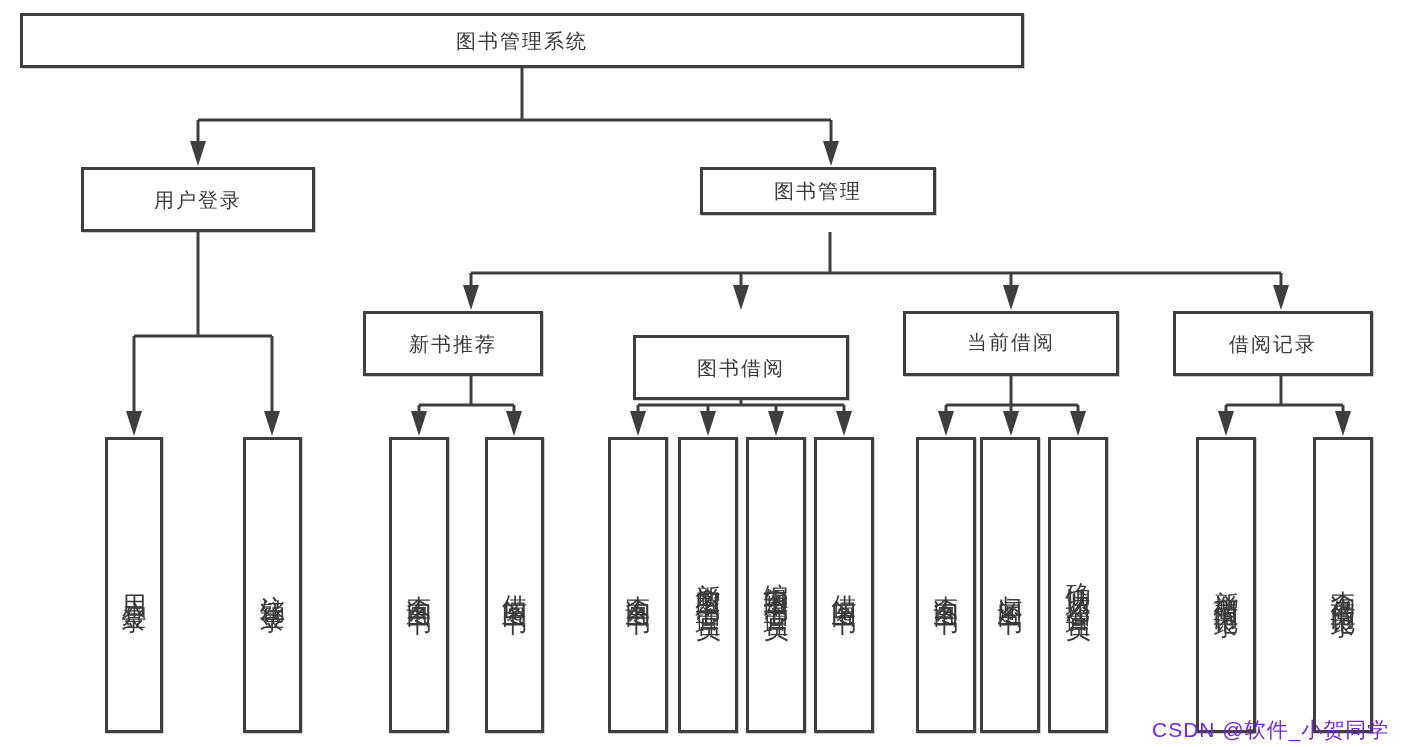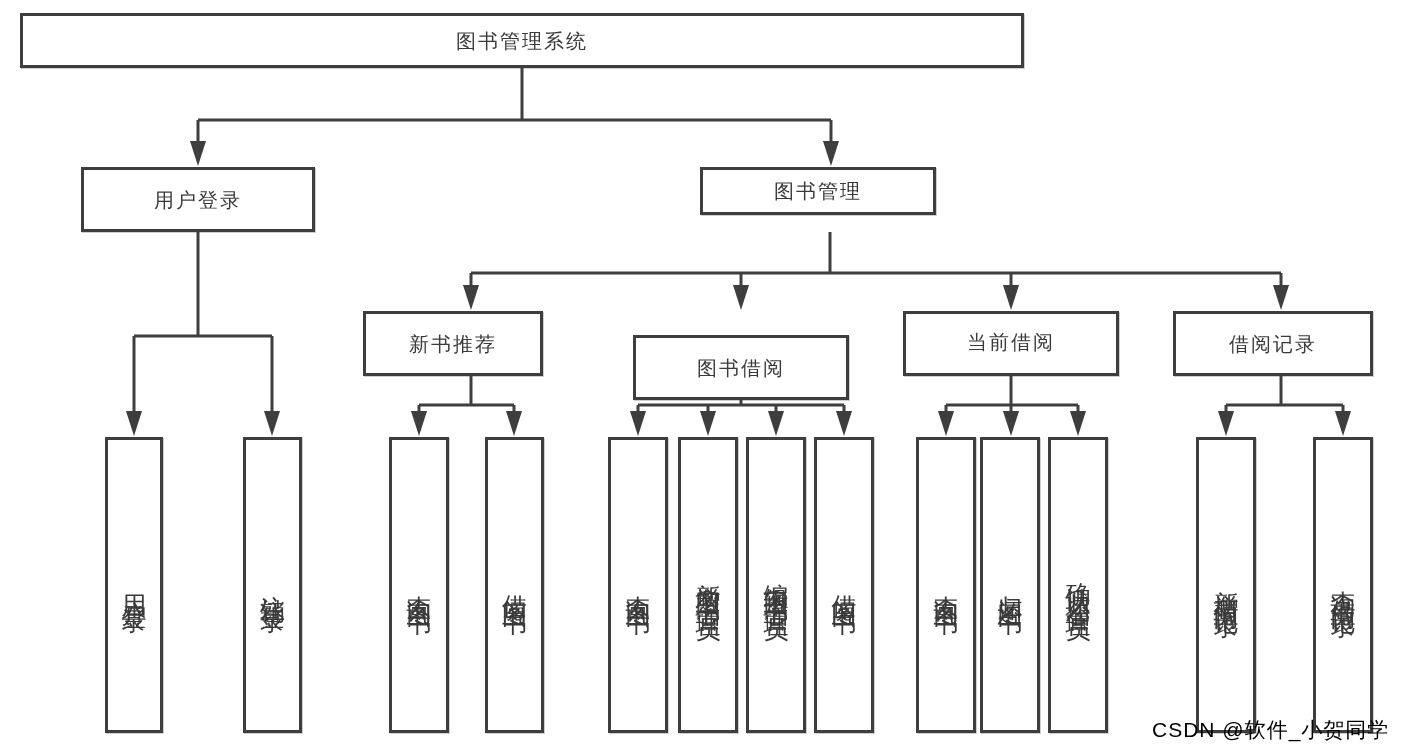--- a/index.html
+++ b/index.html
@@ -40,21 +40,21 @@
     text-orientation: mixed;
     font-size: 25px;
     letter-spacing: 5px;
     line-height: 1;
   }
   .watermark {
     position: absolute;
     left: 1152px;
     top: 716px;
     font-size: 21px;
-    color: #000000;
+    color: #6d28d9;
     letter-spacing: 1px;
     white-space: nowrap;
     z-index: 10;
   }
 </style>
 </head>
 <body>
 
 <div class="canvas">
 

